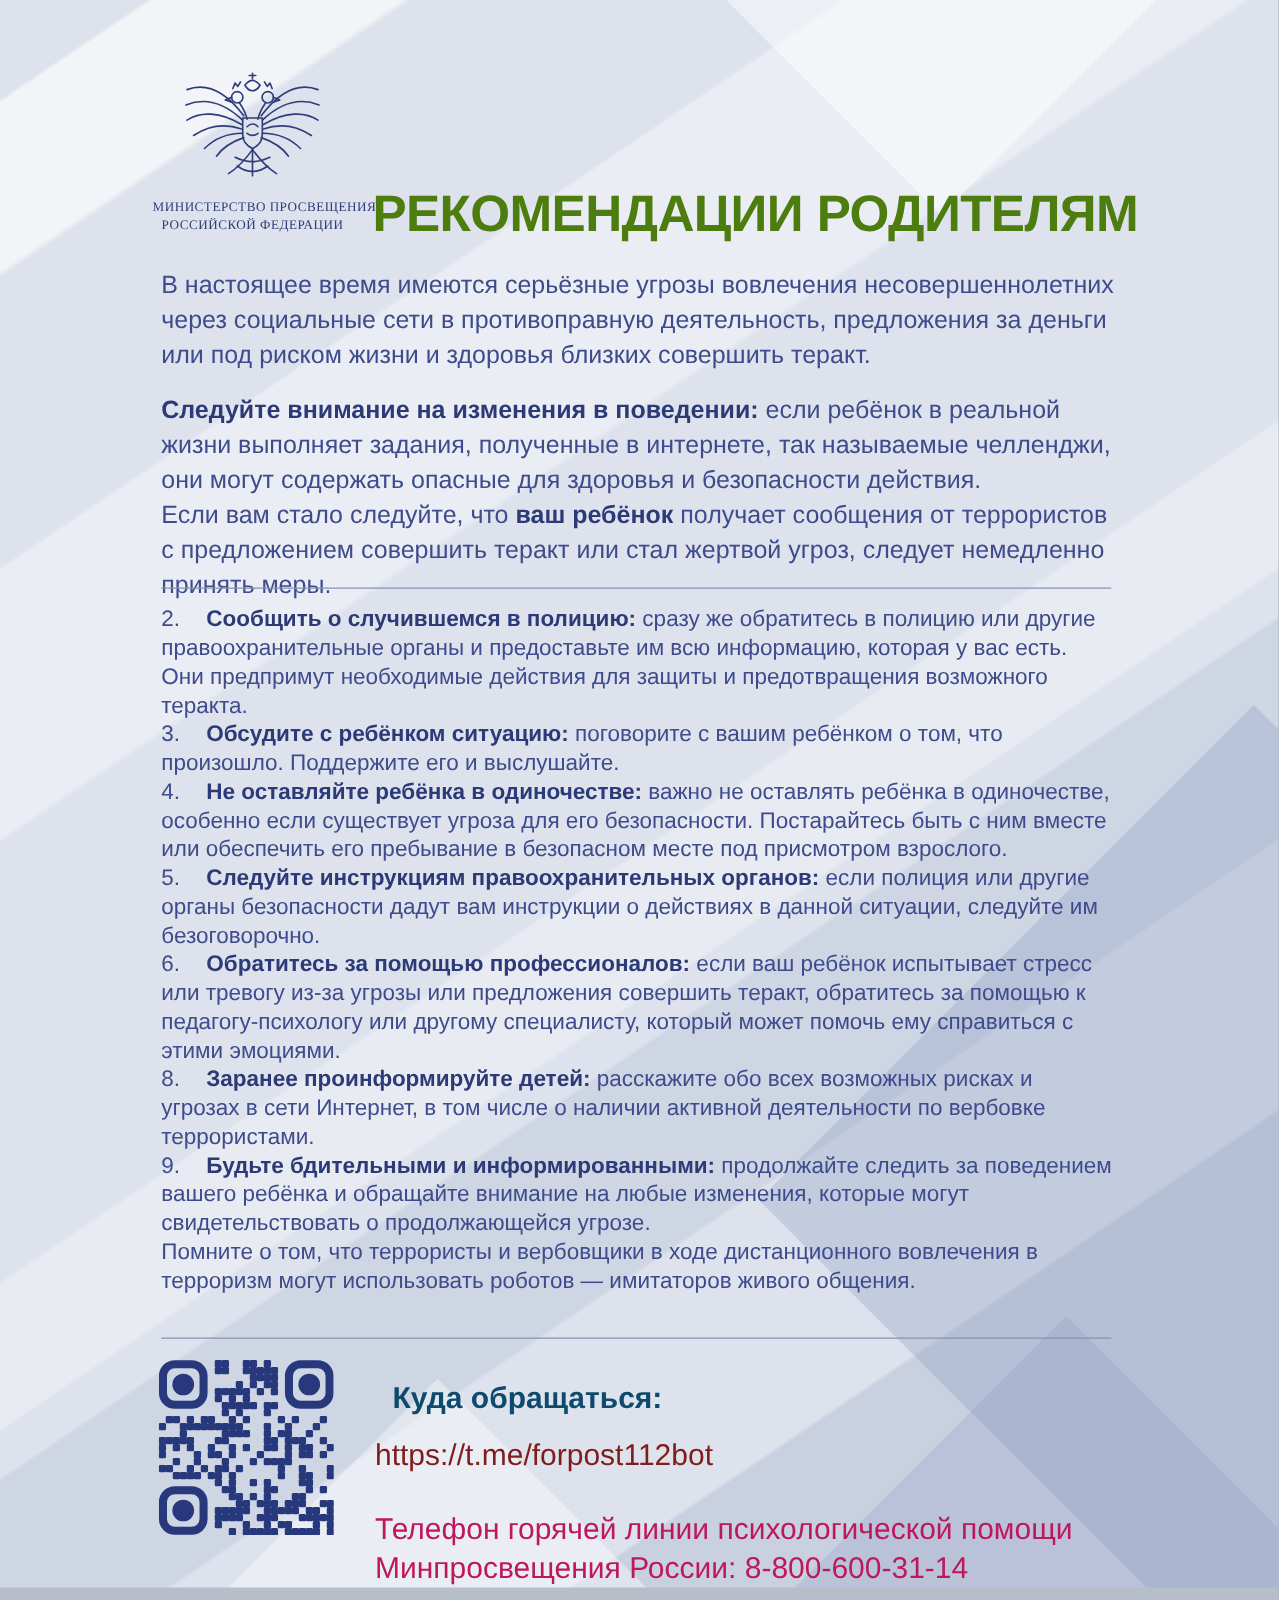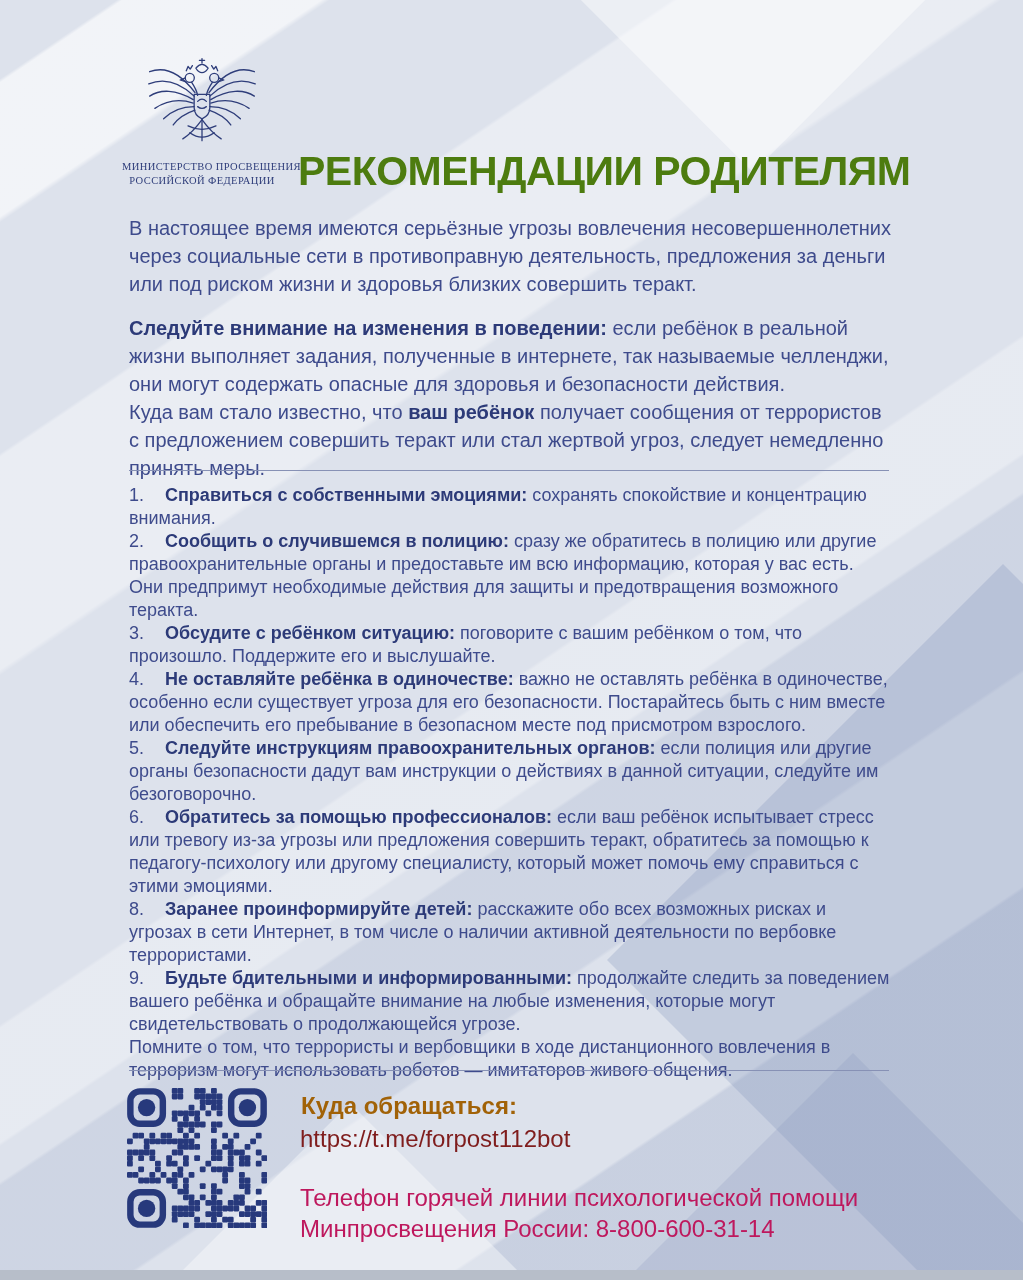--- a/index.html
+++ b/index.html
@@ -57,21 +57,21 @@
   .divider{position:absolute;left:129px;width:760px;border:none;border-top:1.6px solid #8791b5;margin:0;}
   .hr1{top:470px;}
   .hr2{top:1070px;}
   .list{top:484px;font-size:18px;line-height:23px;}
   .list p{margin:0;}
   .num{display:inline-block;min-width:36px;font-weight:normal;color:#3e4b8c;}
 
   
   .qr-wrap{position:absolute;left:127px;top:1088px;width:140px;height:140px;}
   .contact{position:absolute;left:300px;top:1090px;}
-  .contact-heading{margin:1px;font-size:24px;font-weight:bold;color:#a16207;line-height:30px;}
+  .contact-heading{margin:14px;font-size:24px;font-weight:bold;color:#0c4a6e;line-height:30px;}
   .contact-url{margin:2px 0 0 0;font-size:24px;line-height:30px;color:#7f1d1d;text-decoration:none;display:inline-block;}
   .hotline{margin-top:28px;font-size:24px;line-height:31px;color:#be185d;}
 </style>
 </head>
 <body>
 
 <div class="page">
 
   <div class="bg-bands"></div>
   <div class="diamond d1"></div>
@@ -125,27 +125,26 @@
       <div>МИНИСТЕРСТВО ПРОСВЕЩЕНИЯ</div>
       <div>РОССИЙСКОЙ ФЕДЕРАЦИИ</div>
     </div>
   </div>
 
   <h1 class="page-title">РЕКОМЕНДАЦИИ РОДИТЕЛЯМ</h1>
 
   <div class="content intro" style="position:absolute;">
     <p class="p1">В настоящее время имеются серьёзные угрозы вовлечения несовершеннолетних через социальные сети в противоправную деятельность, предложения за деньги или под риском жизни и здоровья близких совершить теракт.</p>
     <p><b>Следуйте внимание на изменения в поведении:</b><span> если ребёнок в реальной жизни выполняет задания, полученные в интернете, так называемые челленджи, они могут содержать опасные для здоровья и безопасности действия.</span></p>
-    <p><span>Куда вам стало известно, что </span><b>ваш ребёнок</b><span> получает сообщения от террористов с предложением совершить теракт или стал жертвой угроз, следует немедленно принять меры.</span></p>
+    <p><span>Если вам стало следуйте, что </span><b>ваш ребёнок</b><span> получает сообщения от террористов с предложением совершить теракт или стал жертвой угроз, следует немедленно принять меры.</span></p>
   </div>
 
   <hr class="divider hr1">
 
   <div class="content list" style="position:absolute;">
-    <p><span class="num">1.</span><b>Справиться с собственными эмоциями:</b><span> сохранять спокойствие и концентрацию внимания.</span></p>
     <p><span class="num">2.</span><b>Сообщить о случившемся в полицию:</b><span> сразу же обратитесь в полицию или другие правоохранительные органы и предоставьте им всю информацию, которая у вас есть. Они предпримут необходимые действия для защиты и предотвращения возможного теракта.</span></p>
     <p><span class="num">3.</span><b>Обсудите с ребёнком ситуацию:</b><span> поговорите с вашим ребёнком о том, что произошло. Поддержите его и выслушайте.</span></p>
     <p><span class="num">4.</span><b>Не оставляйте ребёнка в одиночестве:</b><span> важно не оставлять ребёнка в одиночестве, особенно если существует угроза для его безопасности. Постарайтесь быть с ним вместе или обеспечить его пребывание в безопасном месте под присмотром взрослого.</span></p>
     <p><span class="num">5.</span><b>Следуйте инструкциям правоохранительных органов:</b><span> если полиция или другие органы безопасности дадут вам инструкции о действиях в данной ситуации, следуйте им безоговорочно.</span></p>
     <p><span class="num">6.</span><b>Обратитесь за помощью профессионалов:</b><span> если ваш ребёнок испытывает стресс или тревогу из-за угрозы или предложения совершить теракт, обратитесь за помощью к педагогу-психологу или другому специалисту, который может помочь ему справиться с этими эмоциями.</span></p>
     <p><span class="num">8.</span><b>Заранее проинформируйте детей:</b><span> расскажите обо всех возможных рисках и угрозах в сети Интернет, в том числе о наличии активной деятельности по вербовке террористами.</span></p>
     <p><span class="num">9.</span><b>Будьте бдительными и информированными:</b><span> продолжайте следить за поведением вашего ребёнка и обращайте внимание на любые изменения, которые могут свидетельствовать о продолжающейся угрозе.</span></p>
     <p>Помните о том, что террористы и вербовщики в ходе дистанционного вовлечения в терроризм могут использовать роботов — имитаторов живого общения.</p>
   </div>
 

